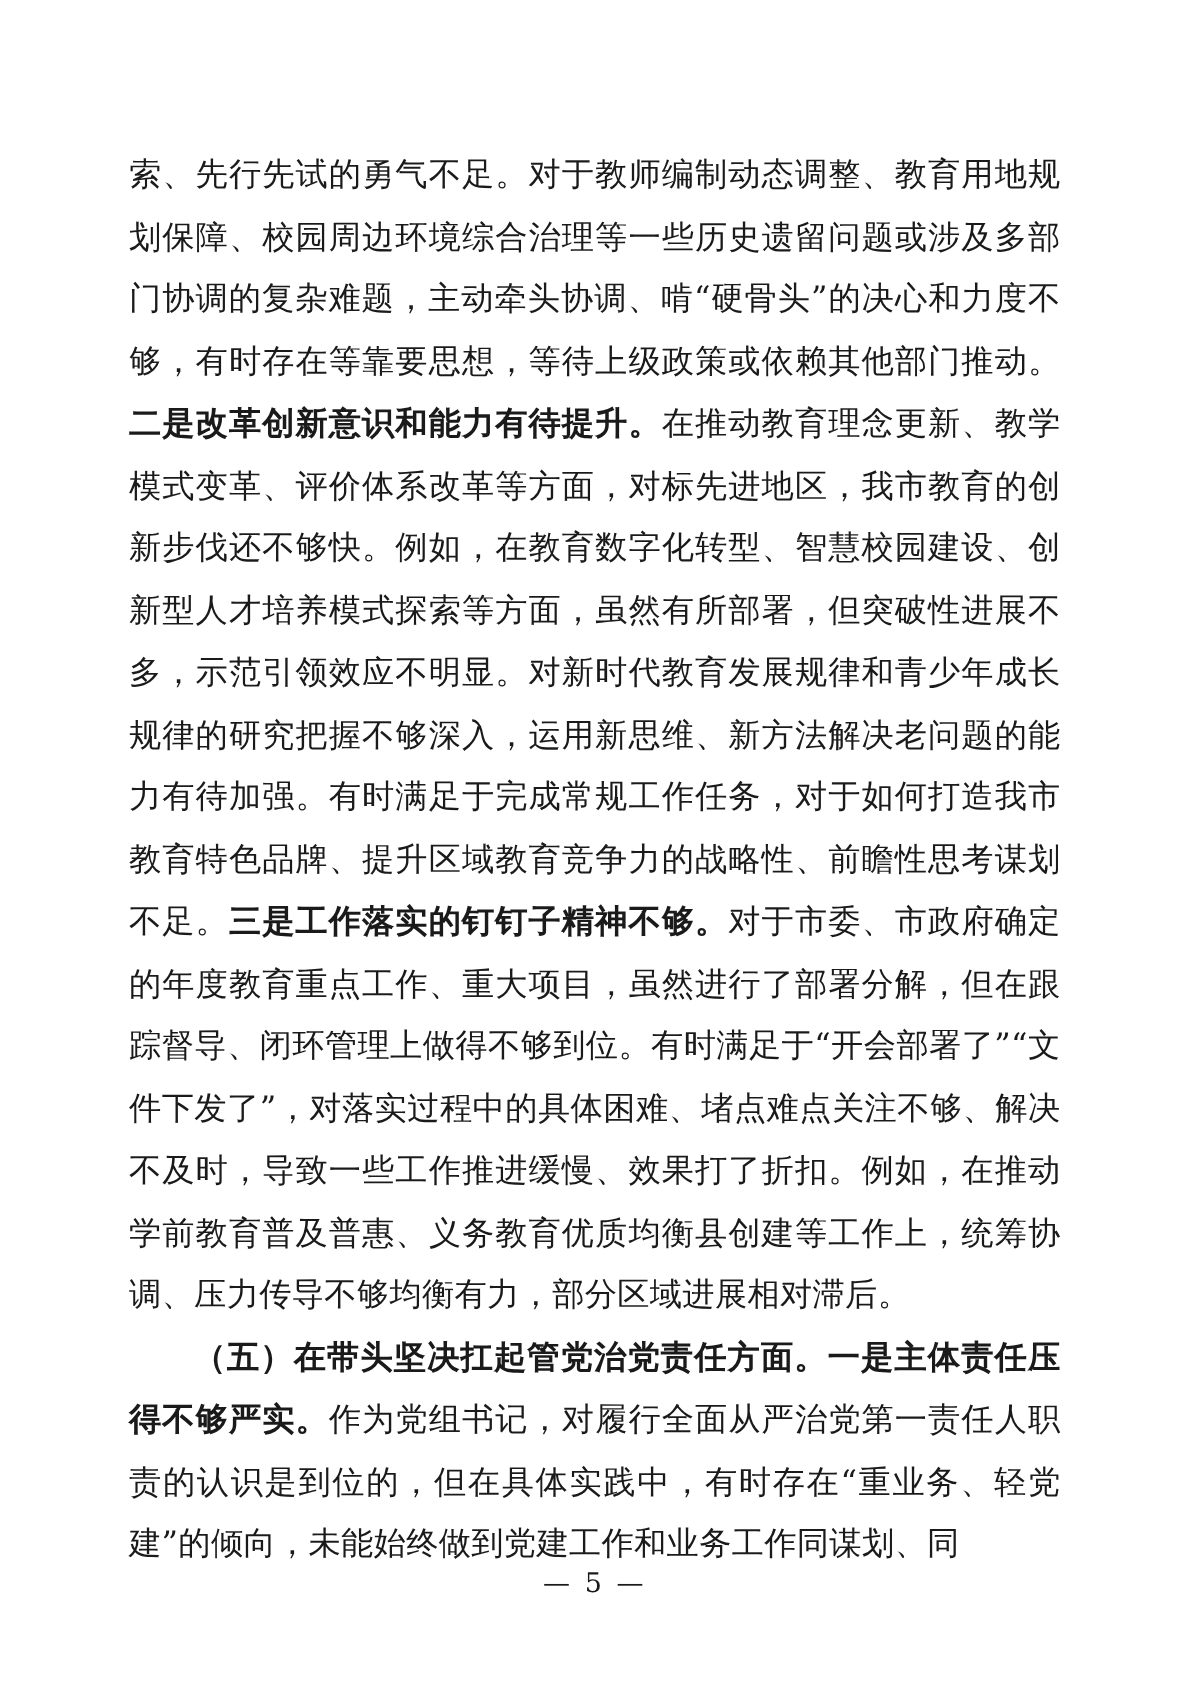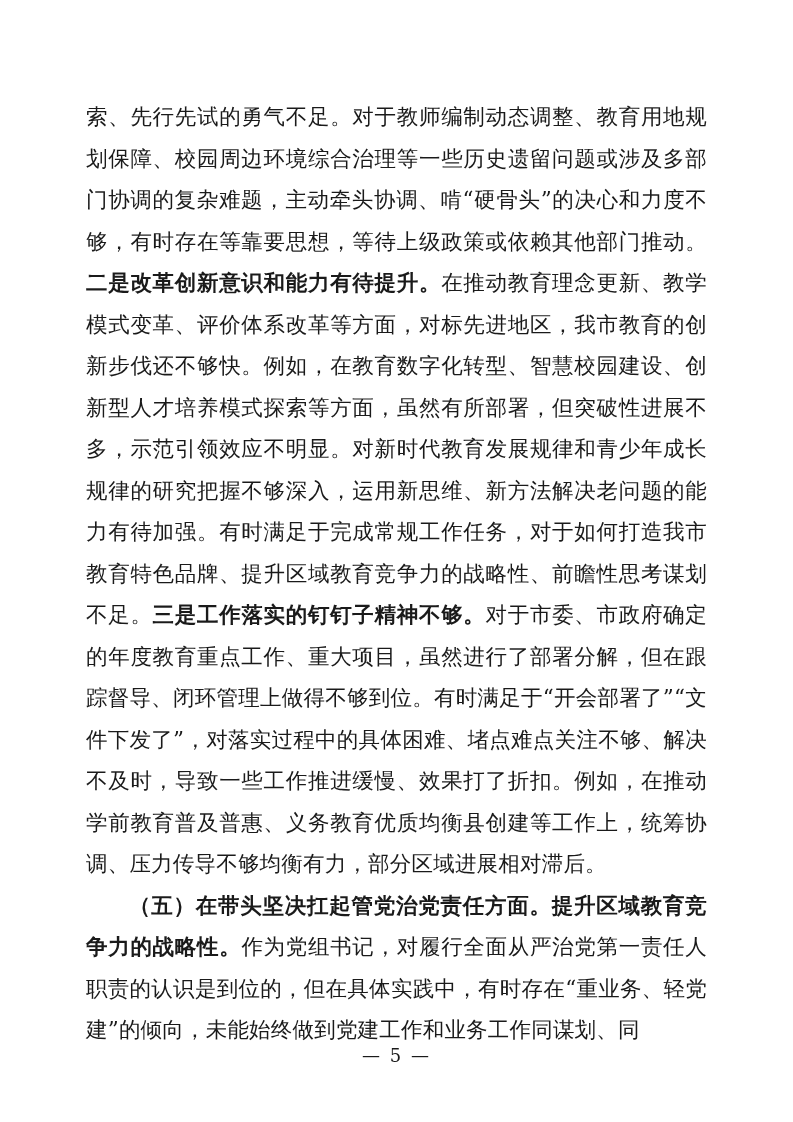--- a/index.html
+++ b/index.html
@@ -52,16 +52,16 @@
     color: #1a1a1a;
     letter-spacing: 2px;
   }
 </style>
 </head>
 <body>
 
 <div class="page">
   <div class="body-text">
     <p class="para" id="p0"><span>索、先行先试的勇气不足。对于教师编制动态调整、教育用地规划保障、校园周边环境综合治理等一些历史遗留问题或涉及多部门协调的复杂难题，主动牵头协调、啃“硬骨头”的决心和力度不够，有时存在等靠要思想，等待上级政策或依赖其他部门推动。</span><span class="bold">二是改革创新意识和能力有待提升。</span><span>在推动教育理念更新、教学模式变革、评价体系改革等方面，对标先进地区，我市教育的创新步伐还不够快。例如，在教育数字化转型、智慧校园建设、创新型人才培养模式探索等方面，虽然有所部署，但突破性进展不多，示范引领效应不明显。对新时代教育发展规律和青少年成长规律的研究把握不够深入，运用新思维、新方法解决老问题的能力有待加强。有时满足于完成常规工作任务，对于如何打造我市教育特色品牌、提升区域教育竞争力的战略性、前瞻性思考谋划不足。</span><span class="bold">三是工作落实的钉钉子精神不够。</span><span>对于市委、市政府确定的年度教育重点工作、重大项目，虽然进行了部署分解，但在跟踪督导、闭环管理上做得不够到位。有时满足于“开会部署了”“文件下发了”，对落实过程中的具体困难、堵点难点关注不够、解决不及时，导致一些工作推进缓慢、效果打了折扣。例如，在推动学前教育普及普惠、义务教育优质均衡县创建等工作上，统筹协调、压力传导不够均衡有力，部分区域进展相对滞后。</span></p>
-    <p class="para indent" id="p1"><span class="bold">（五）在带头坚决扛起管党治党责任方面。提升区域教育竞争力的战略性。</span><span>作为党组书记，对履行全面从严治党第一责任人职责的认识是到位的，但在具体实践中，有时存在“重业务、轻党建”的倾向，未能始终做到党建工作和业务工作同谋划、同</span></p>
+    <p class="para indent" id="p1"><span class="bold">（五）在带头坚决扛起管党治党责任方面。一是主体责任压得不够严实。</span><span>作为党组书记，对履行全面从严治党第一责任人职责的认识是到位的，但在具体实践中，有时存在“重业务、轻党建”的倾向，未能始终做到党建工作和业务工作同谋划、同</span></p>
   </div>
   <div class="footer">— 5 —</div>
 </div>
 
 </body></html>

